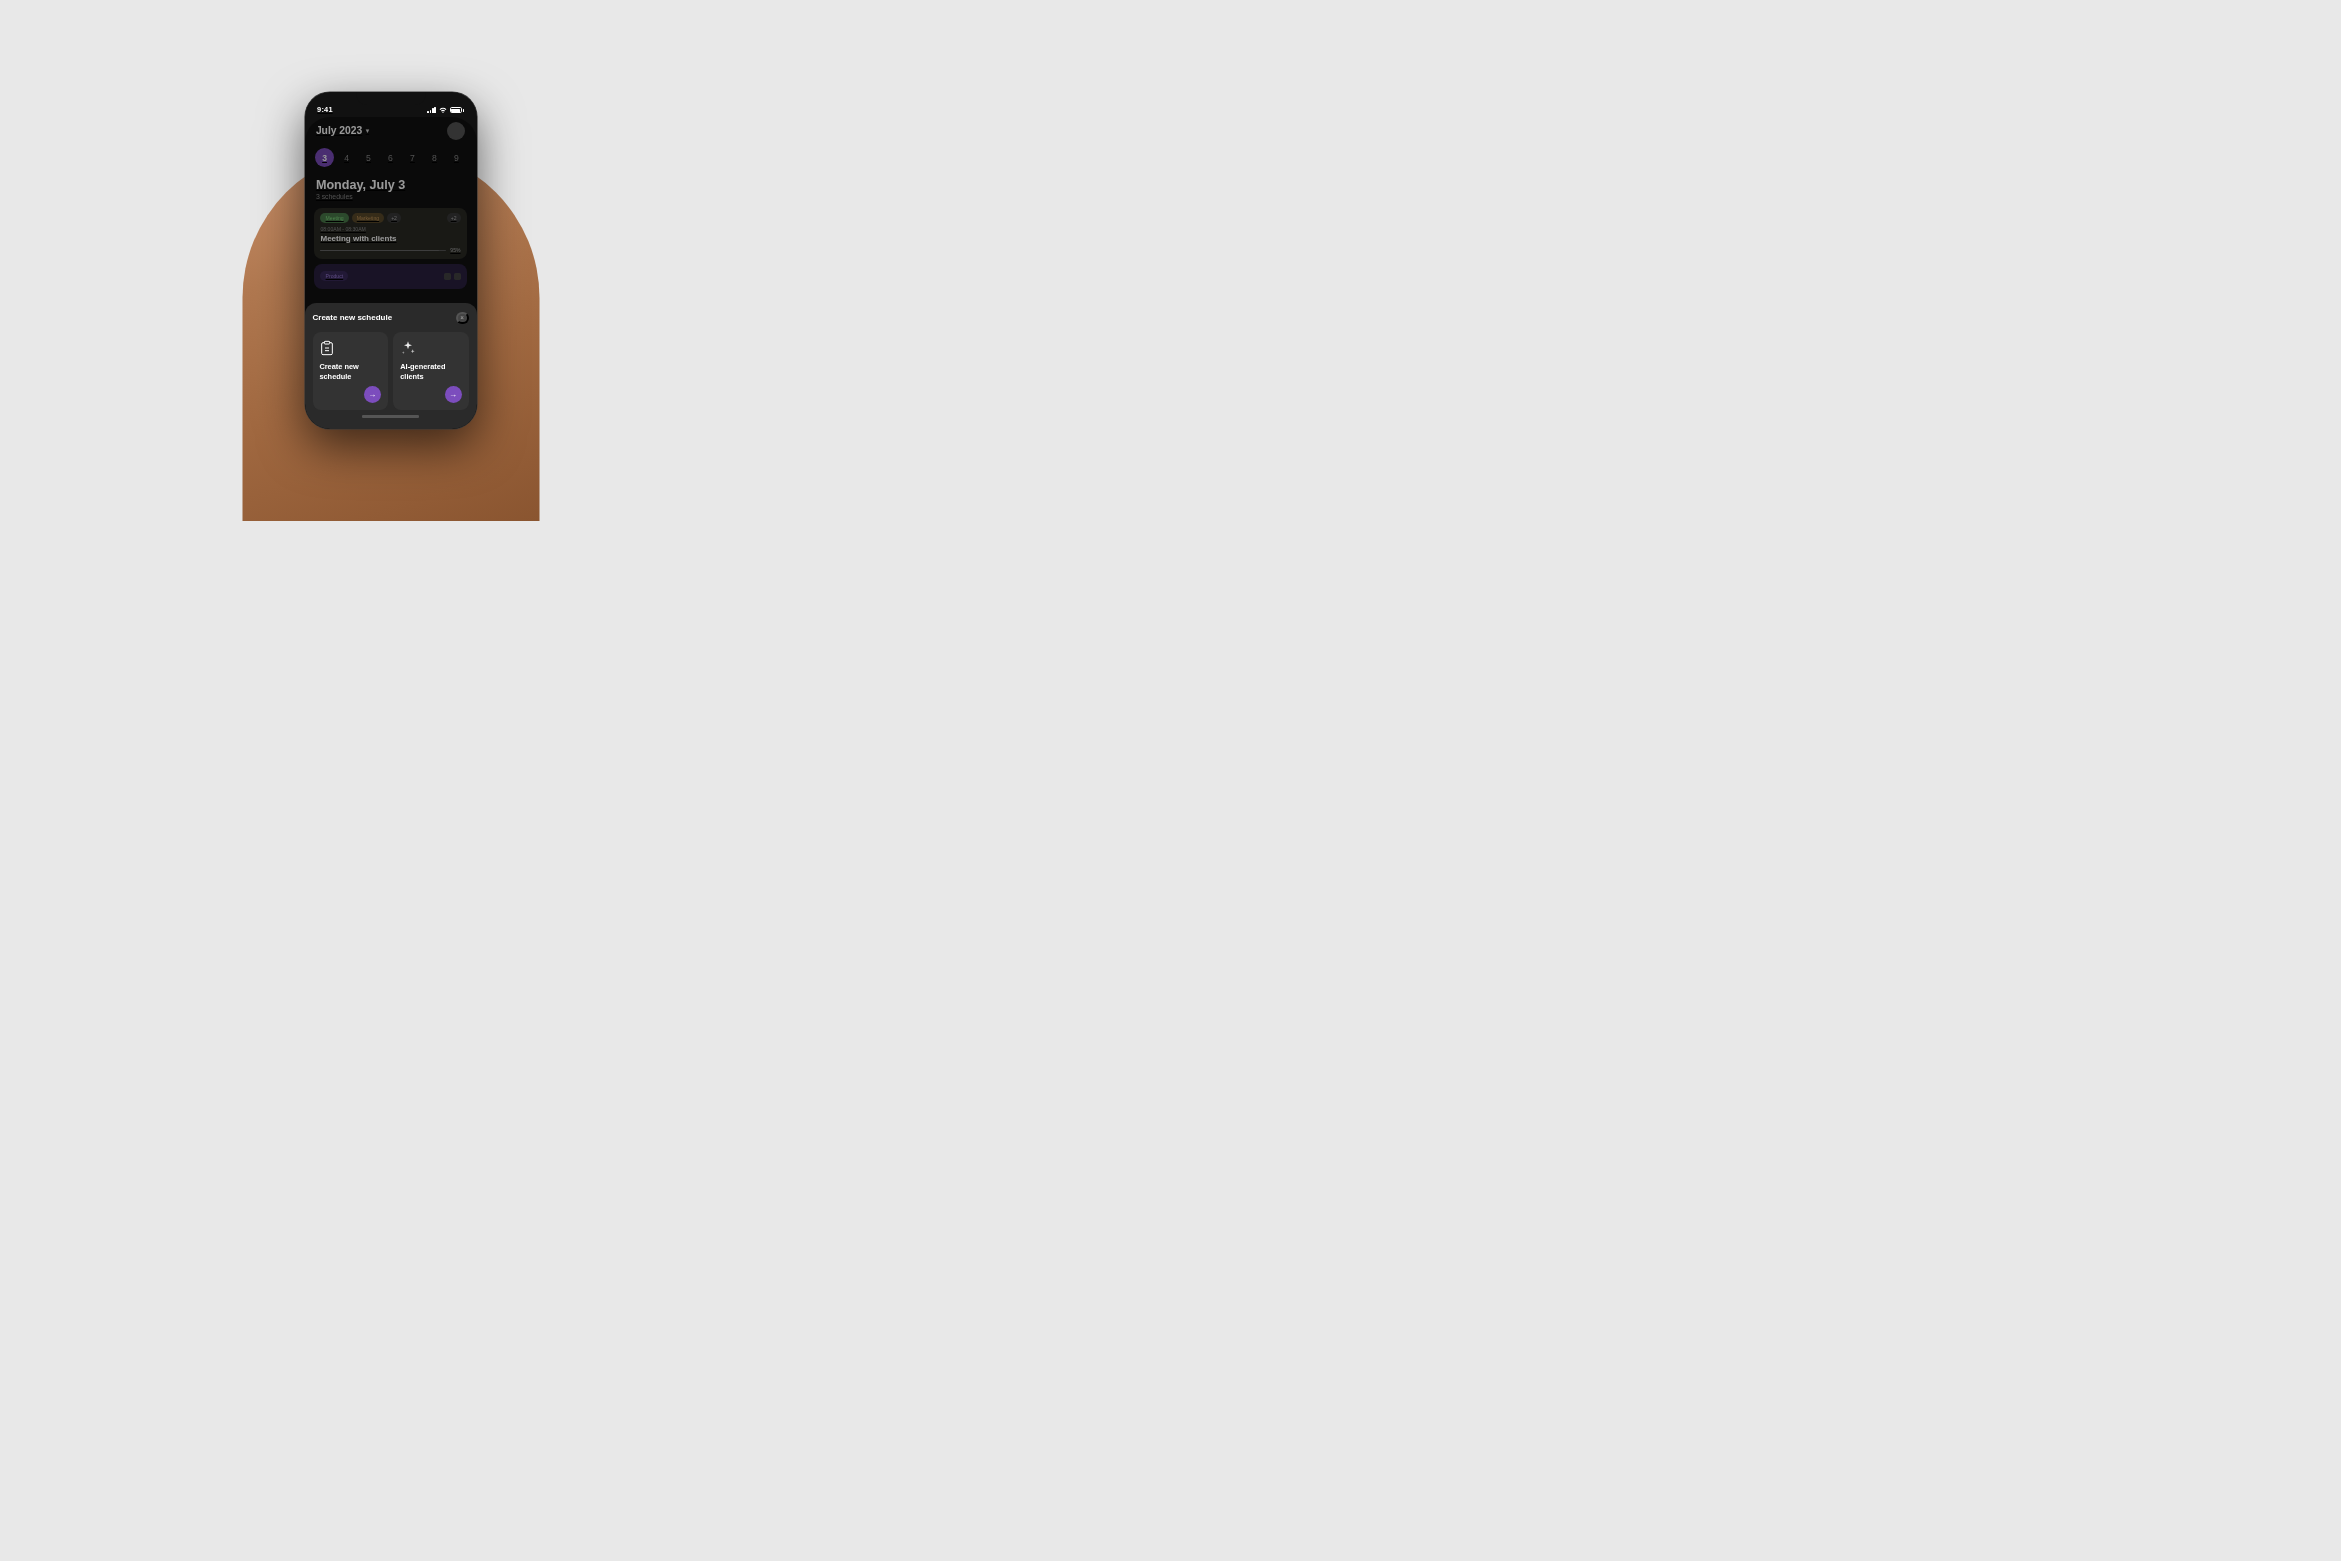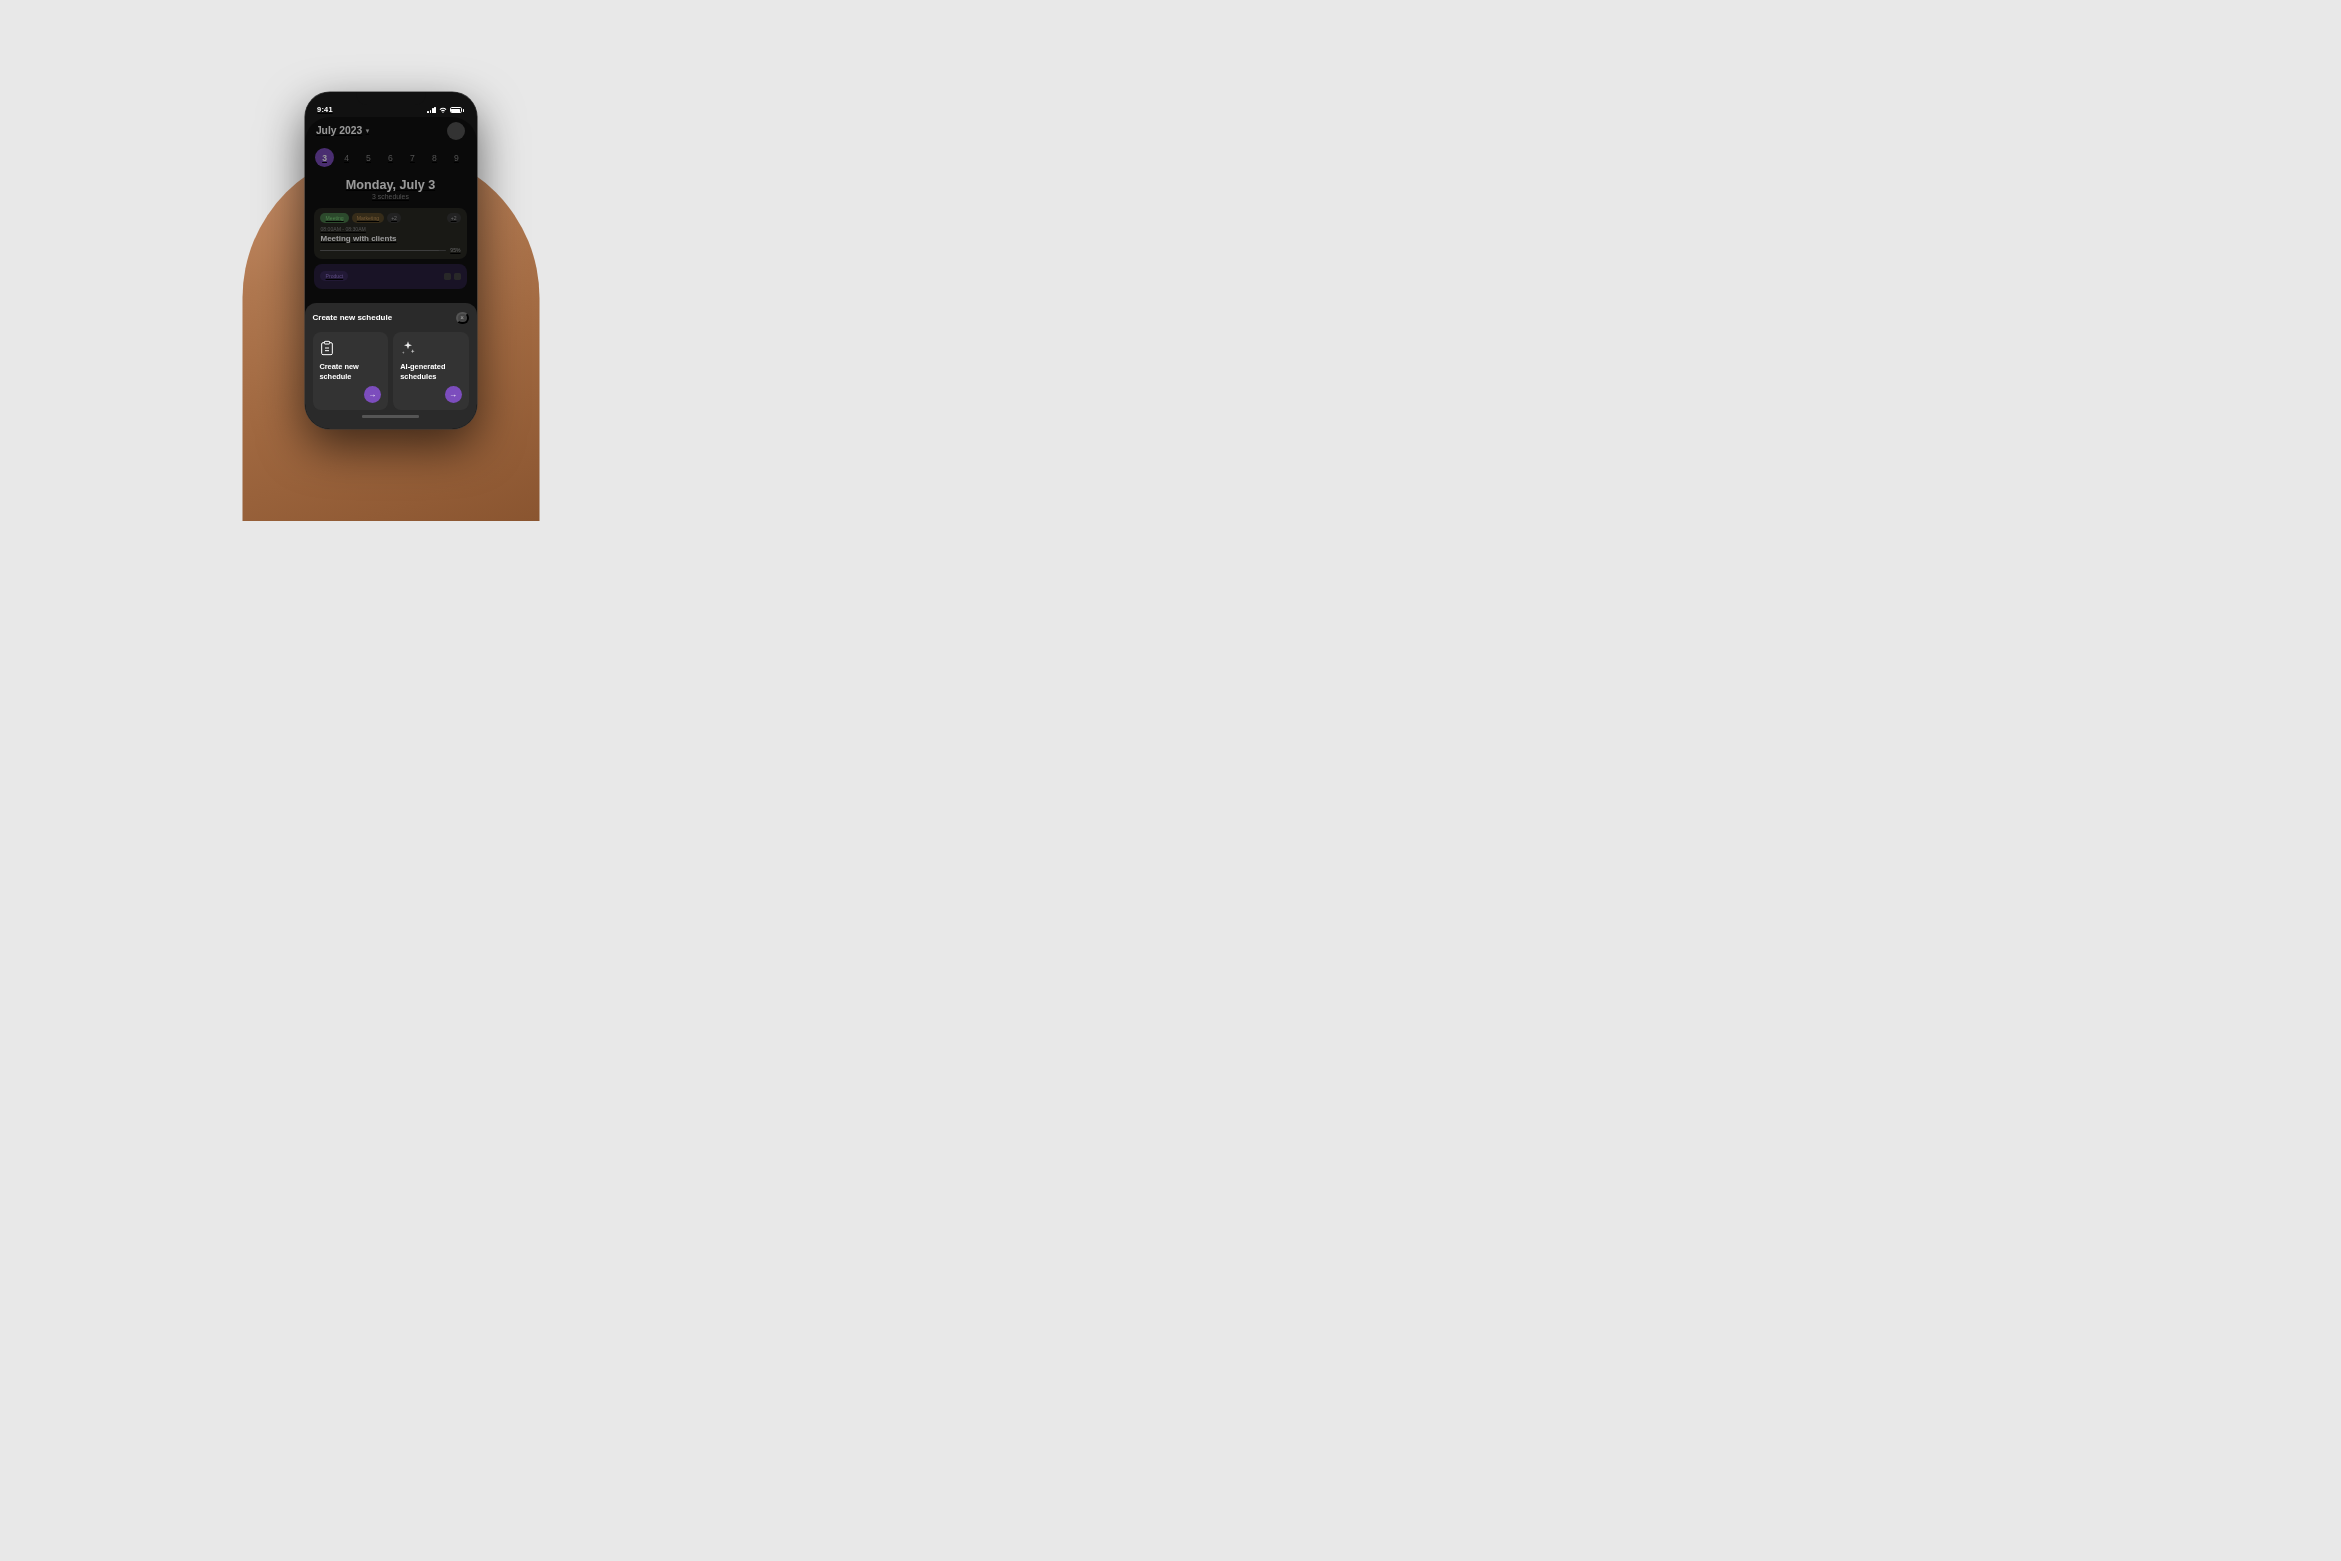--- a/index.html
+++ b/index.html
@@ -238,21 +238,20 @@
     .day-item.active {
       background: #7c4dbd;
       color: #fff;
       font-weight: 600;
     }
 
     
     .day-header {
       padding: 3.4px 11.4px 2.3px;
       flex-shrink: 0;
-      text-align: center;
     }
 
     .day-title {
       font-size: 12.6px;
       font-weight: 600;
       color: #fff;
     }
 
     .schedules-count {
       font-size: 6.9px;
@@ -610,21 +609,21 @@
             </div>
 
             <div class="option-card">
               <div class="option-icon">
                 <svg width="16" height="16" viewBox="0 0 24 24" fill="white">
                   <path d="M12 2l1.5 4.5L18 8l-4.5 1.5L12 14l-1.5-4.5L6 8l4.5-1.5L12 2z" opacity="0.9"></path>
                   <path d="M19 14l0.8 2.2L22 17l-2.2 0.8L19 20l-0.8-2.2L16 17l2.2-0.8L19 14z" opacity="0.7"></path>
                   <path d="M5 17l0.6 1.4L7 19l-1.4 0.6L5 21l-0.6-1.4L3 19l1.4-0.6L5 17z" opacity="0.5"></path>
                 </svg>
               </div>
-              <span class="option-label">AI-generated schedules</span>
+              <span class="option-label">AI-generated clients</span>
               <div class="option-arrow">
                 <span>→</span>
               </div>
             </div>
 
           </div>
           <div class="home-indicator"></div>
         </div>
 
       </div>

